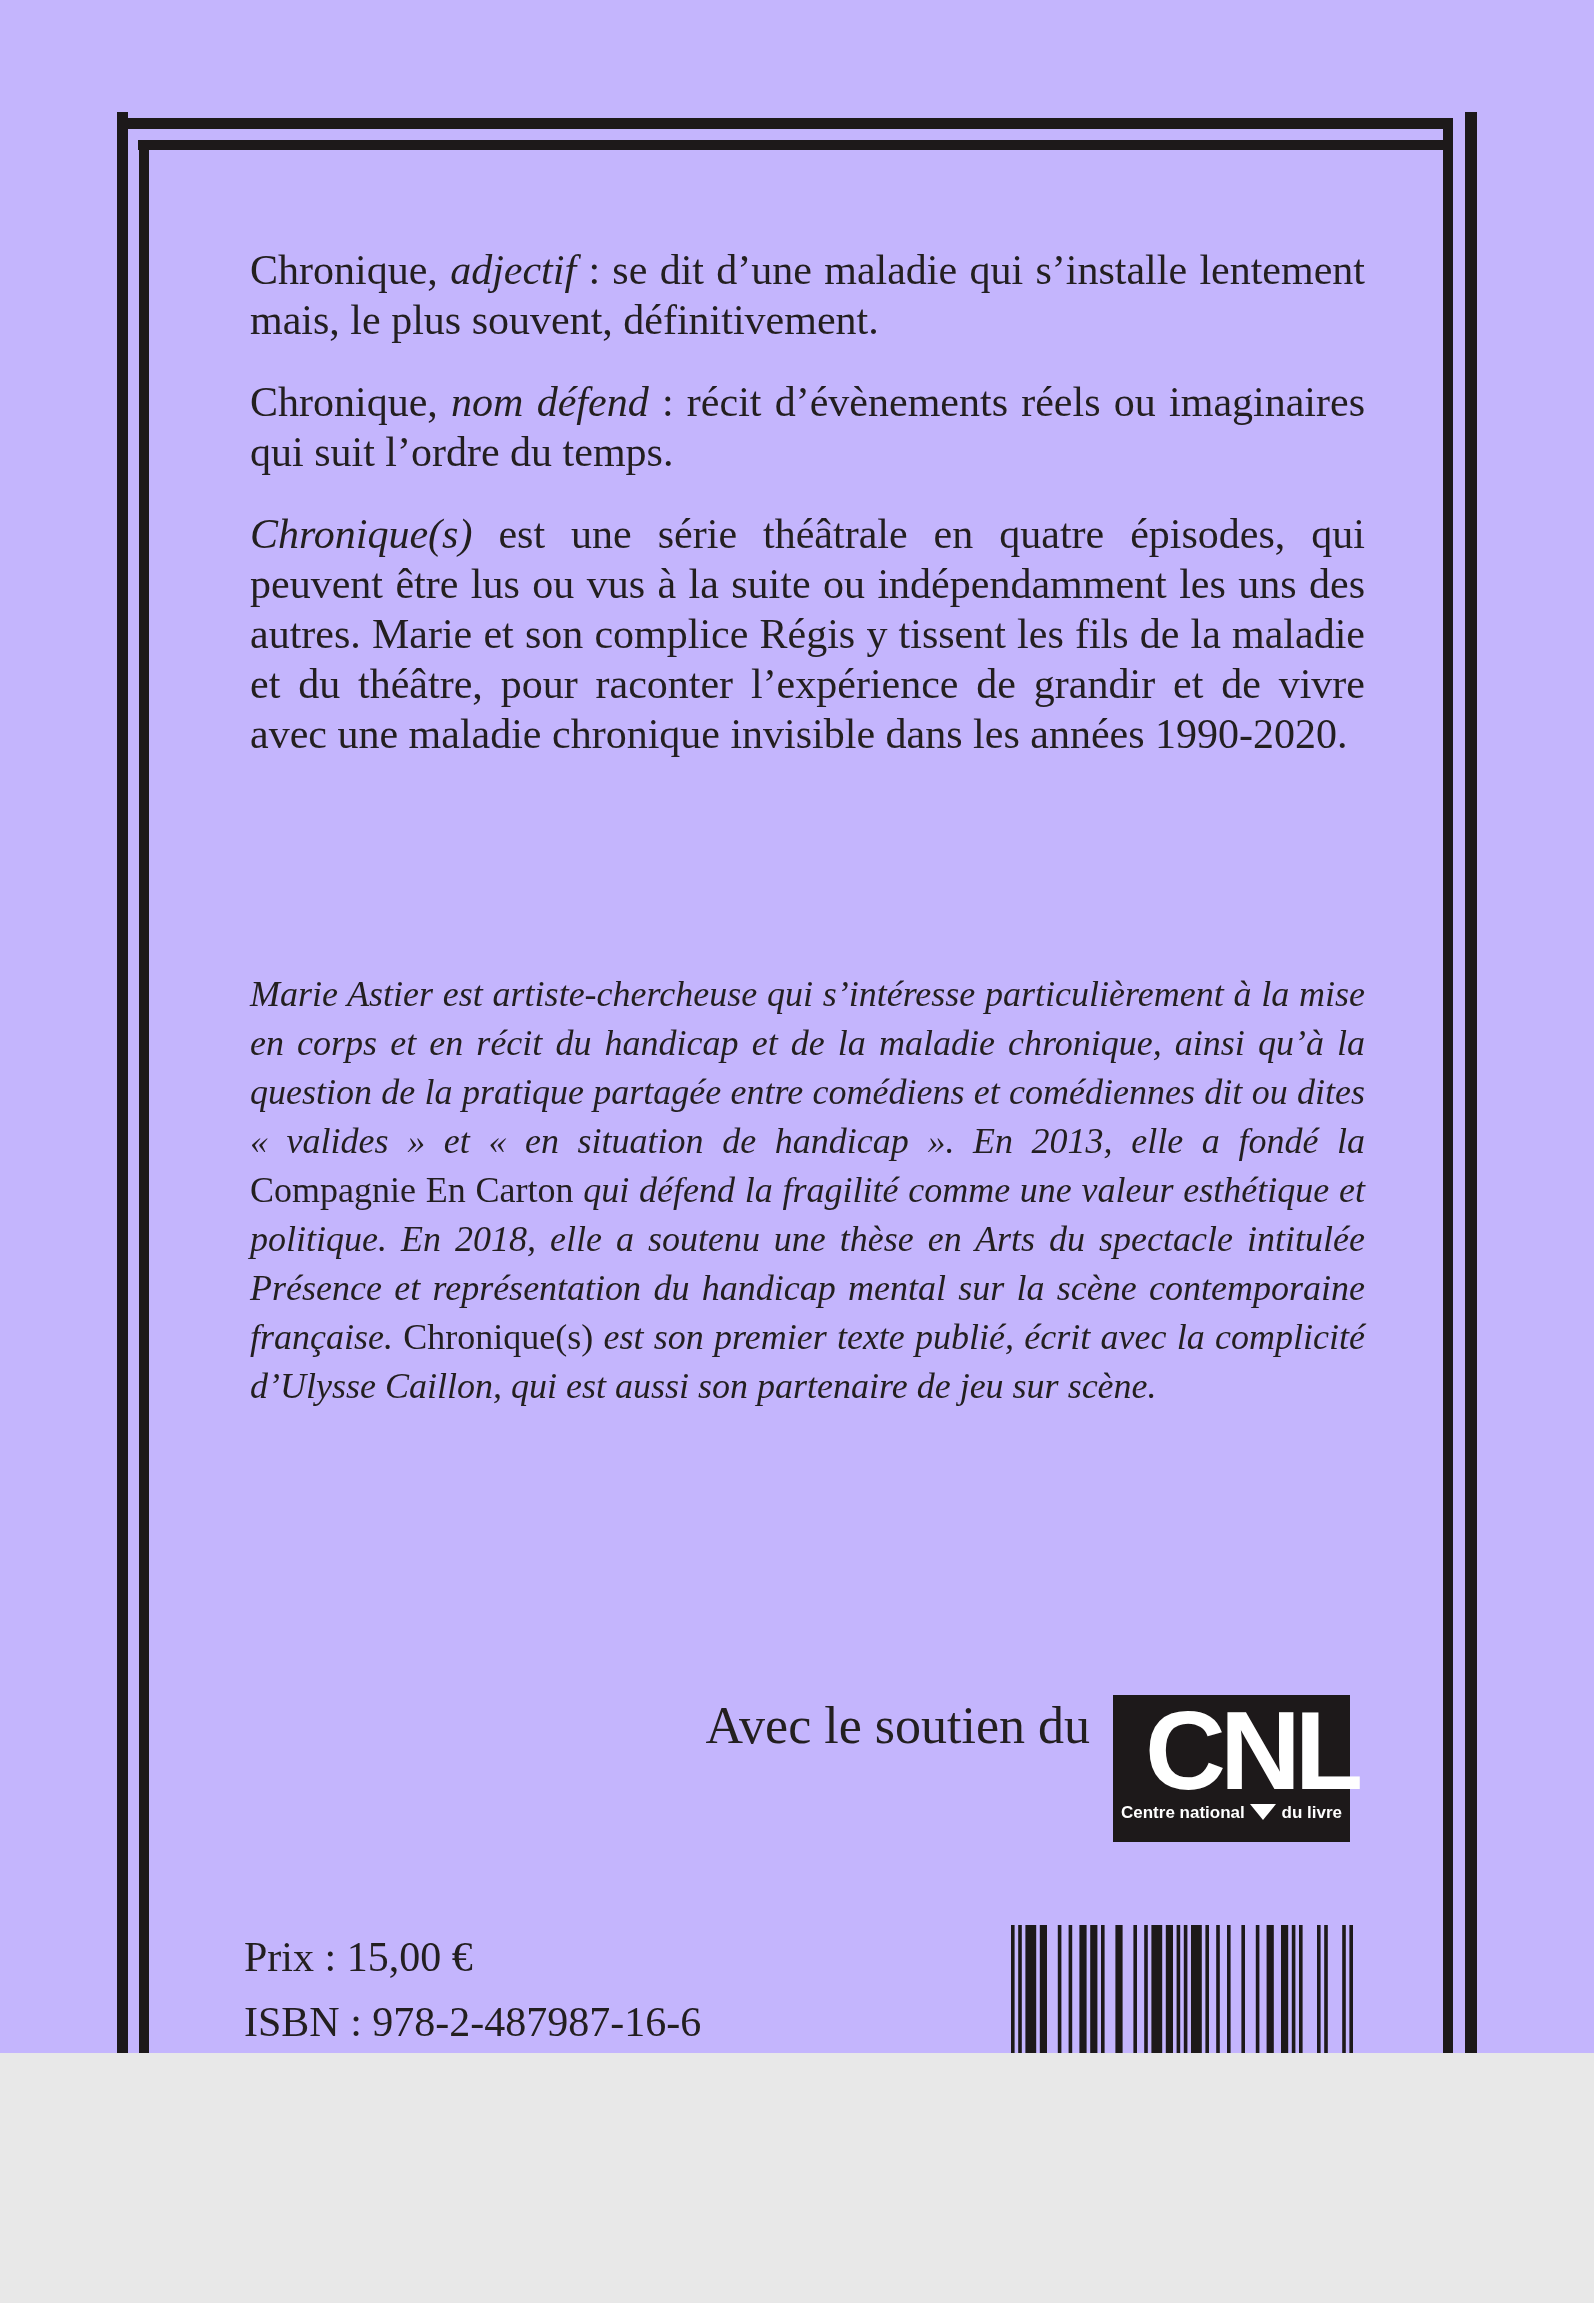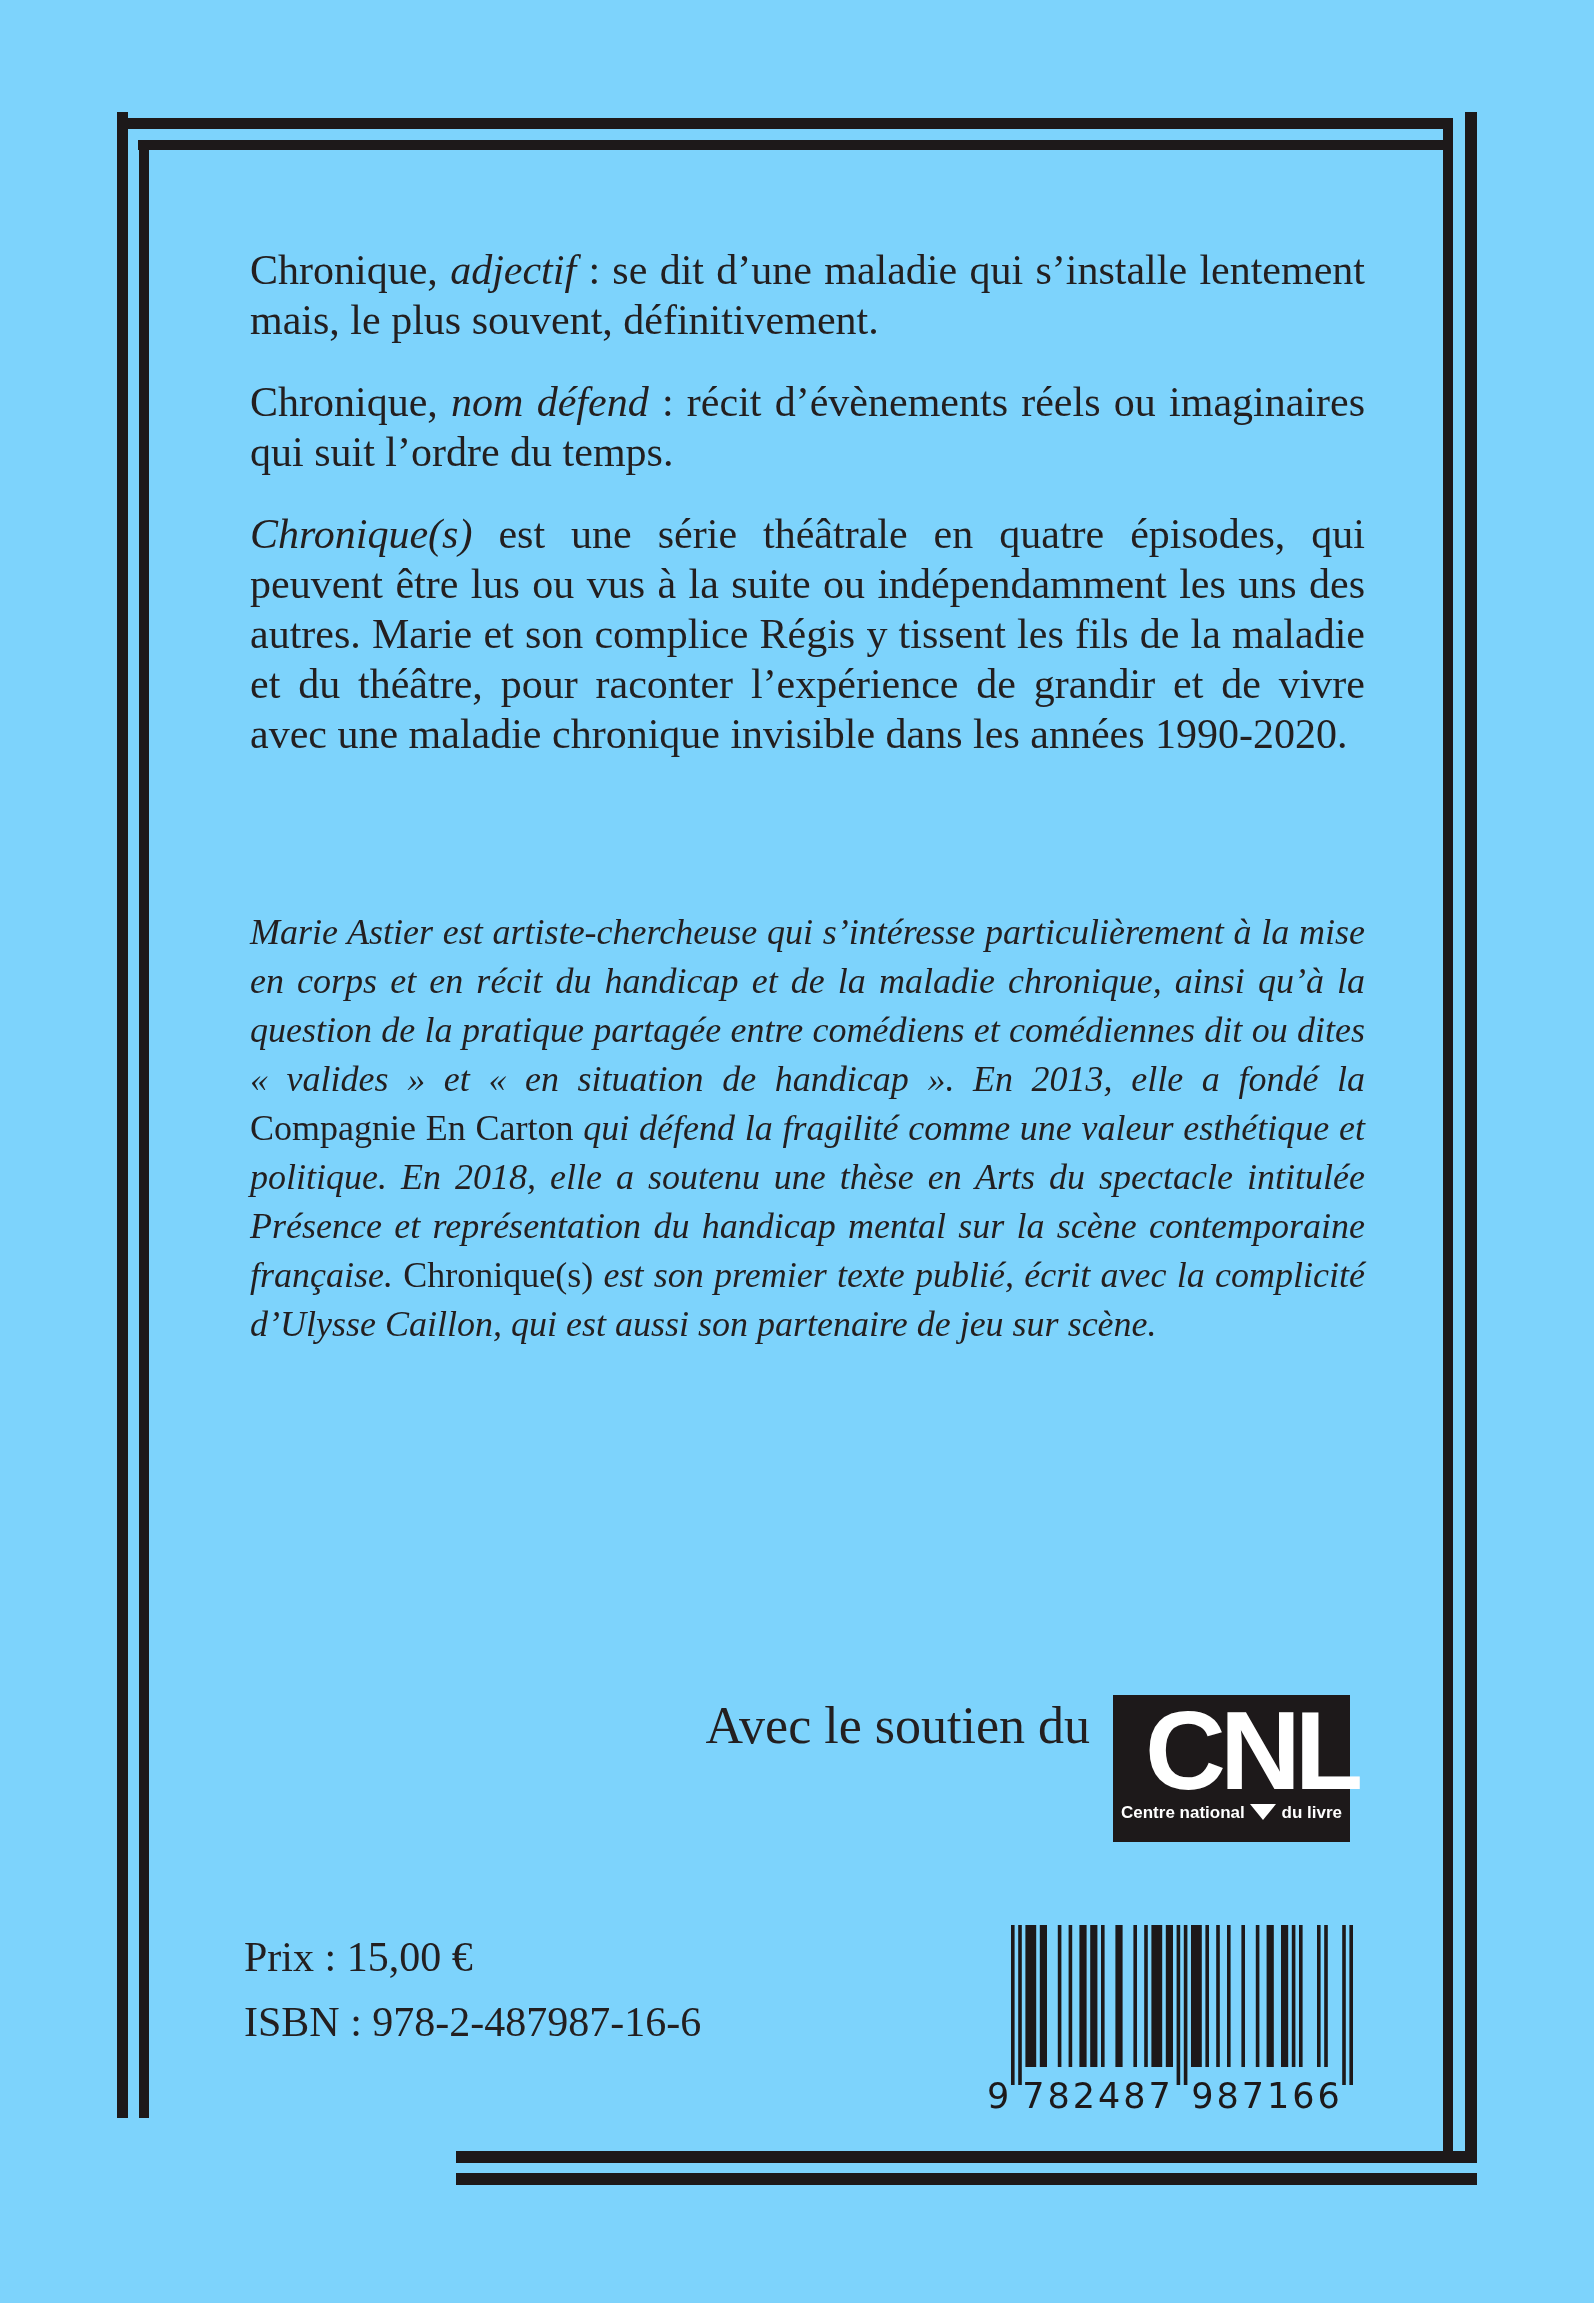--- a/index.html
+++ b/index.html
@@ -1,19 +1,19 @@
 <!DOCTYPE html>
 <html><head>
 <meta charset="utf-8">
 <style>
   html,body{margin:0;padding:0;background:#e8e8e8;}
   .page{
     position:relative;
-    width:1594px;height:2303px;
-    background:#7dd3fc;
+    width:1594px;height:2053px;
+    background:#c4b5fd;
     font-family:"Liberation Serif",serif;
     color:#231f20;
     overflow:hidden;
   }
   .rule{position:absolute;background:#1d191a;}
   
   .top-outer{left:117px;top:118px;width:1336px;height:11px;}
   .top-inner{left:138px;top:140px;width:1305px;height:10px;}
   .left-outer{left:117px;top:112px;width:11px;height:2006px;}
   .left-inner{left:139px;top:140px;width:10px;height:1978px;}
@@ -27,21 +27,21 @@
     font-size:42px;line-height:50px;
     text-align:justify;margin:0;
   }
   .p1{top:245px;}
   .p2{top:377px;}
   .p3{top:509px;}
   .it{font-style:italic;}
   .rm{font-style:normal;}
 
   .bio{
-    position:absolute;left:250px;top:908px;width:1115px;
+    position:absolute;left:250px;top:970px;width:1115px;
     font-size:36px;line-height:49px;
     font-style:italic;text-align:justify;margin:0;
   }
   .bio .rm{font-style:normal;}
 
   .support{
     position:absolute;left:600px;top:1700px;width:490px;
     font-size:52px;line-height:52px;text-align:right;margin:0;
   }
 

